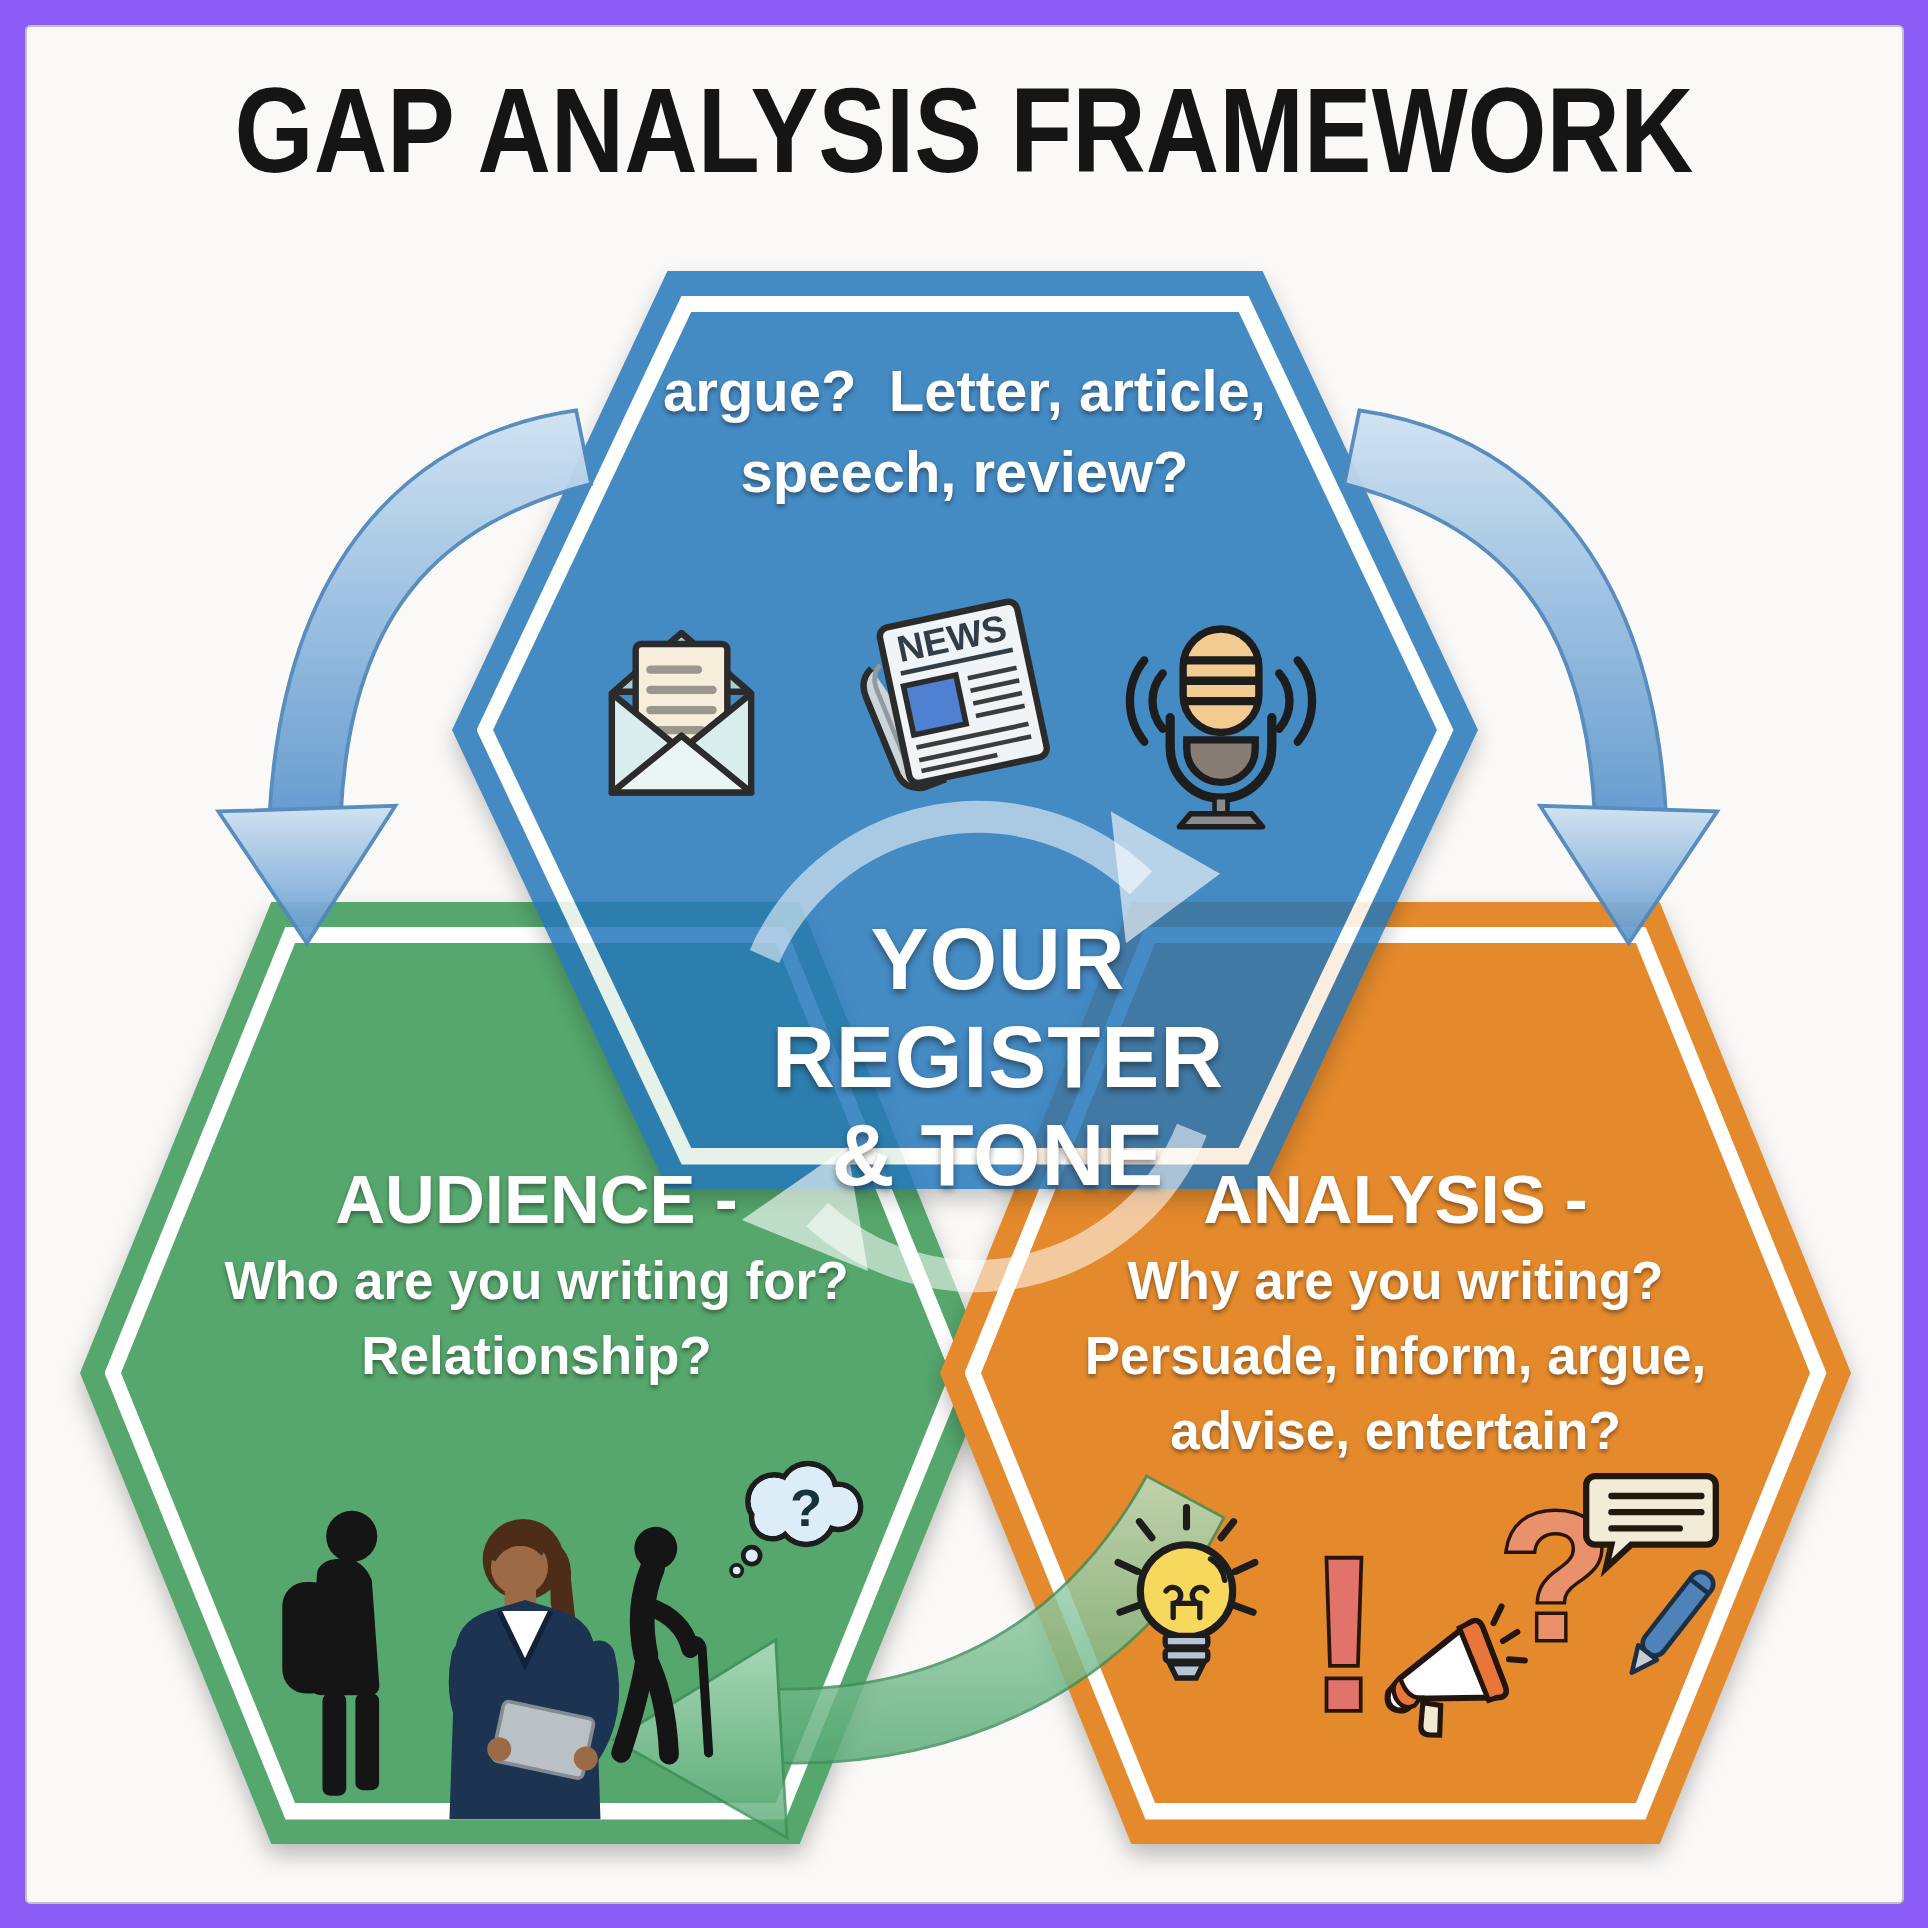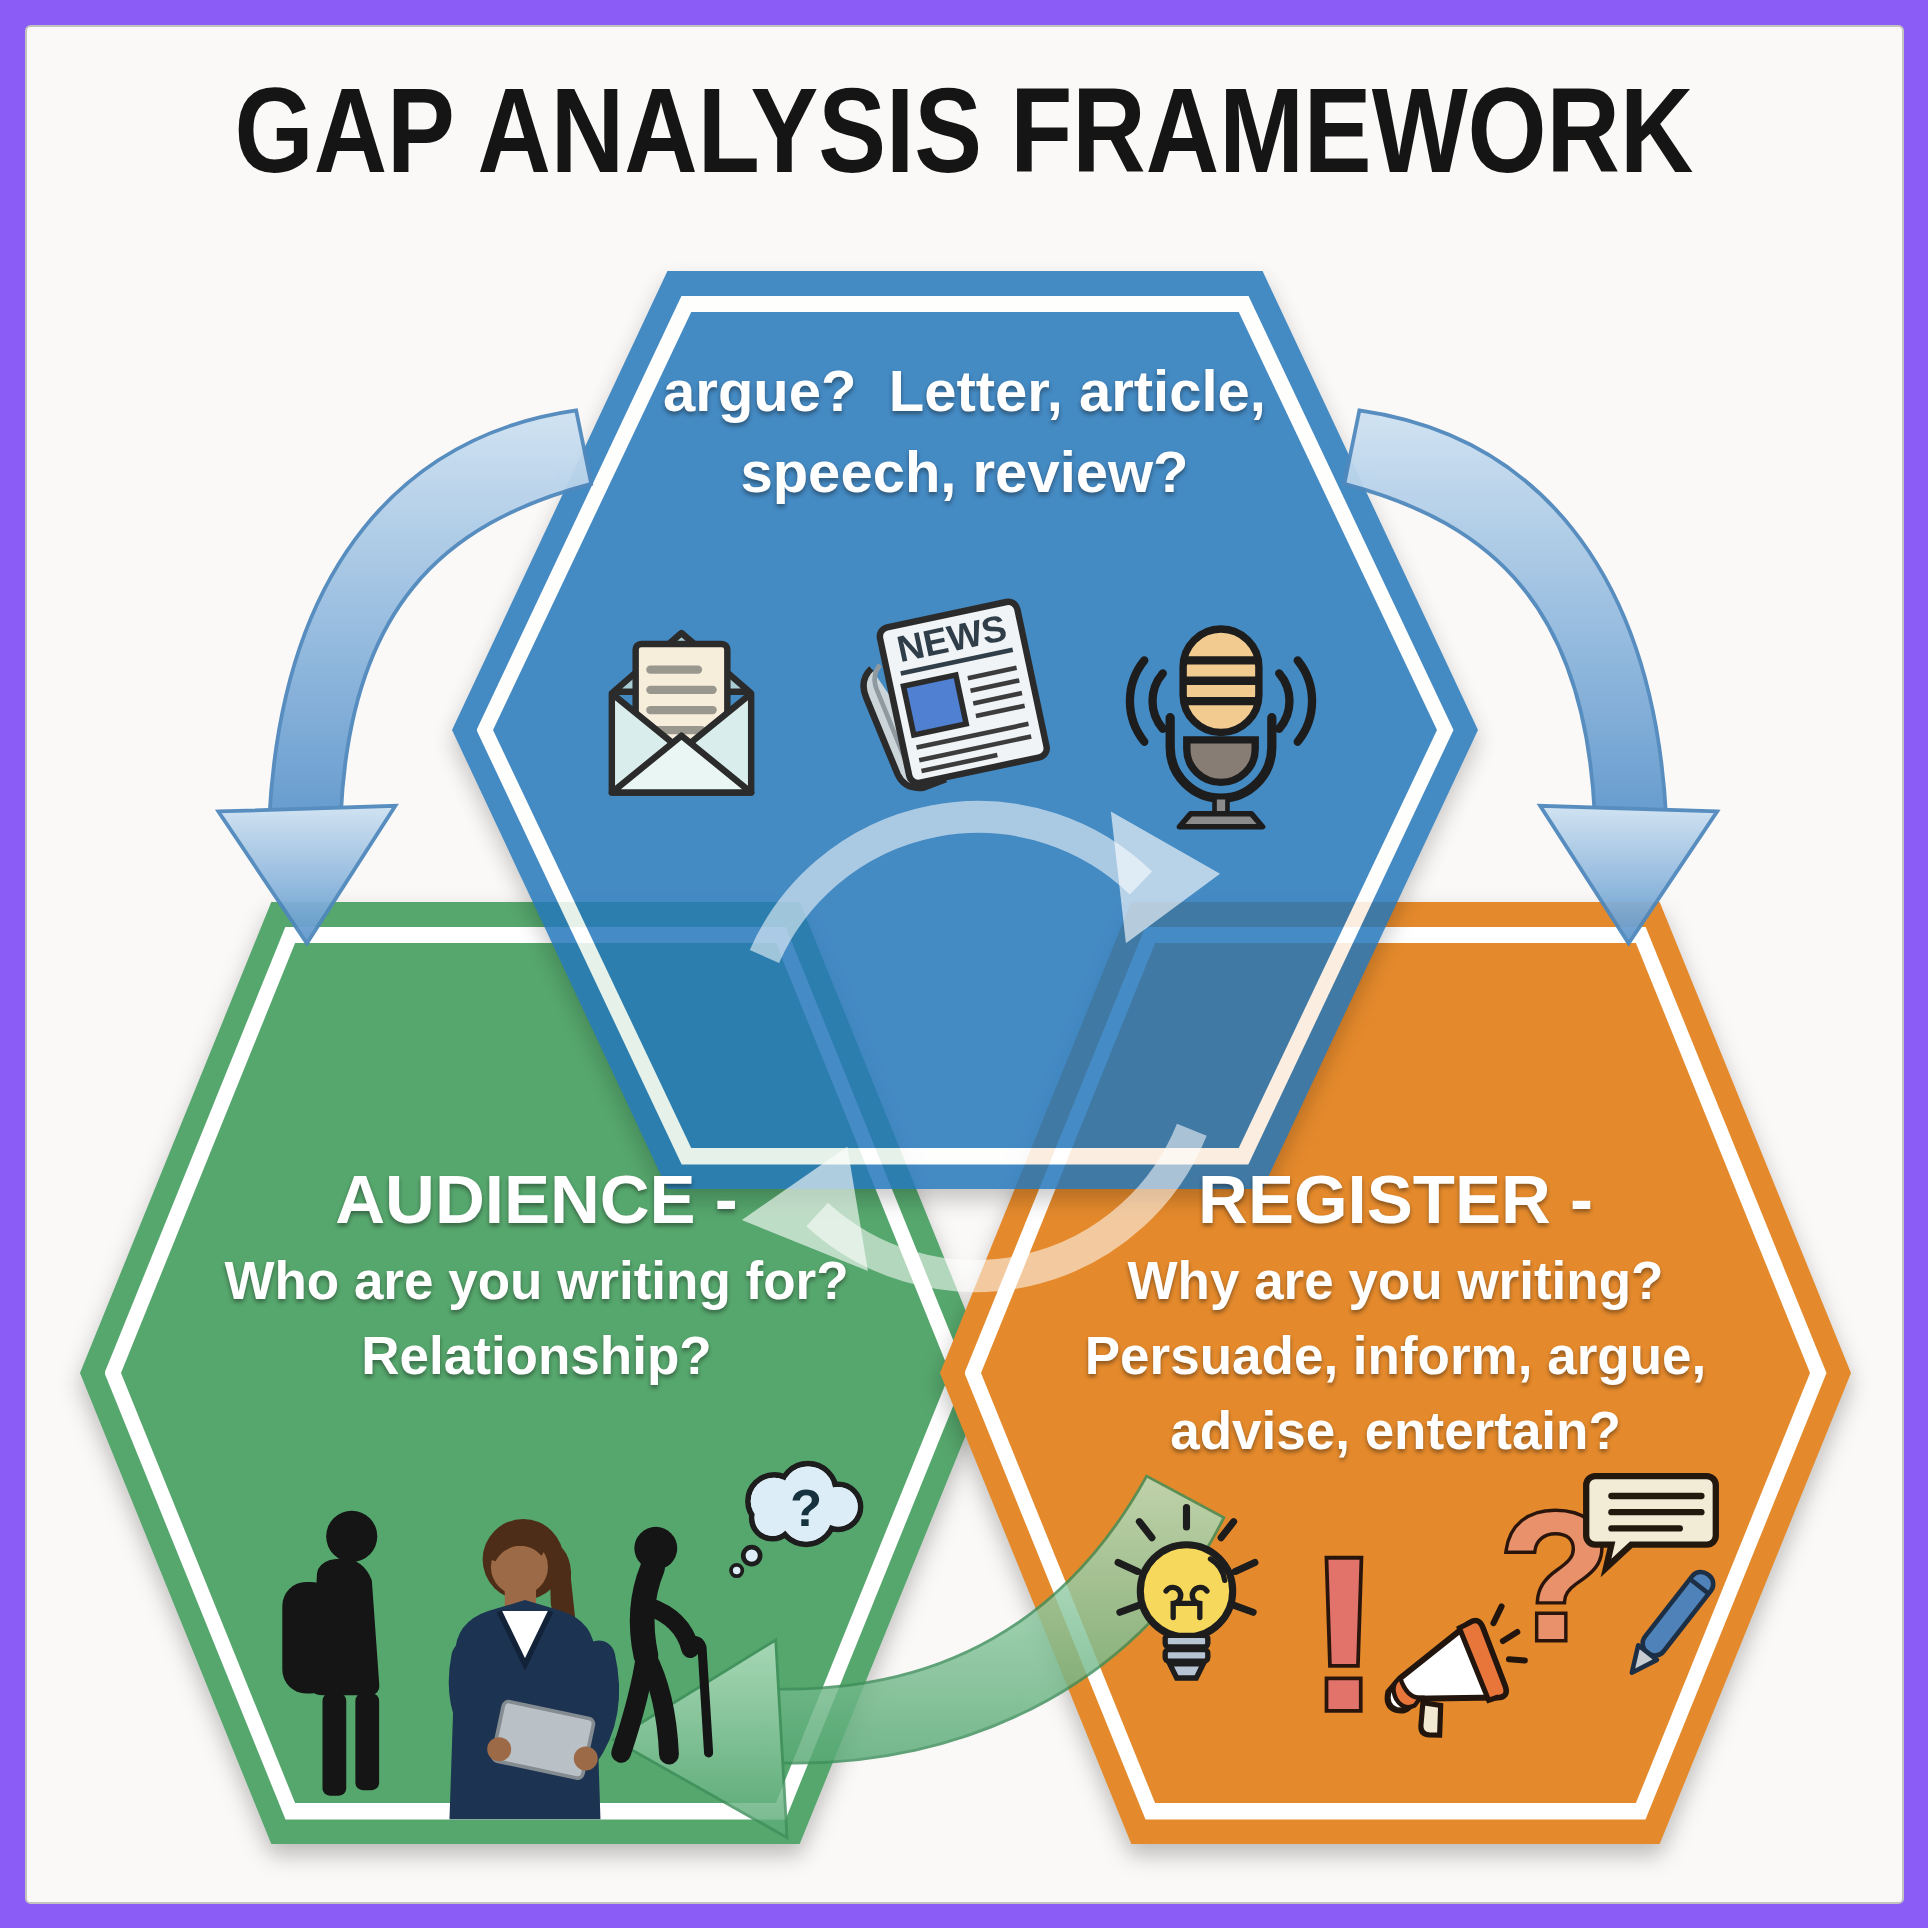--- a/index.html
+++ b/index.html
@@ -214,21 +214,21 @@
         <circle cx="86" cy="62" r="27"></circle>
           <circle cx="50" cy="64" r="19"></circle>
       </g>
       <circle cx="28" cy="104" r="9" fill="#dcedf8" stroke="#1d1d1d" stroke-width="5"></circle>
       <circle cx="12" cy="120" r="6" fill="#dcedf8" stroke="#1d1d1d" stroke-width="4"></circle>
       <text x="86" y="72" text-anchor="middle" font-size="56" font-weight="800" fill="#16323f">?</text>
     </svg>
   </div>
 
   <div class="txtblock" style="left:981px;top:1156px;width:829px;">
-    <div class="wline hline">REGISTER -</div>
+    <div class="wline hline">ANALYSIS -</div>
     <div class="wline bline">Why are you writing?</div>
     <div class="wline bline">Persuade, inform, argue,</div>
     <div class="wline bline">advise, entertain?</div>
   </div>
 
   <div class="icon" style="left:1111px;top:1499px;width:151px;height:207px;">
     <svg viewBox="0 0 170 230">
       <g stroke="#1d1d1d" stroke-width="8" stroke-linecap="round">
         <line x1="85" y1="8" x2="85" y2="30"></line>
         <line x1="32" y1="24" x2="46" y2="42"></line>
@@ -291,14 +291,19 @@
   <div class="icon" style="left:1601px;top:1556px;width:137px;height:137px;">
     <svg viewBox="0 0 150 150">
       <g transform="rotate(128 75 75)">
         <rect x="6" y="62" width="108" height="26" rx="12" fill="#4e82b8" stroke="#1d2f45" stroke-width="5"></rect>
         <polygon points="114,62 142,75 114,88" fill="#c6ccd2" stroke="#1d2f45" stroke-width="5" stroke-linejoin="round"></polygon>
         <line x1="22" y1="62" x2="22" y2="88" stroke="#1d2f45" stroke-width="5"></line>
       </g>
     </svg>
   </div>
 
+  <div class="center-label">
+    <div class="cline">YOUR</div>
+    <div class="cline">REGISTER</div>
+    <div class="cline">&amp; TONE</div>
+  </div>
 </div>
 
 
 </body></html>

